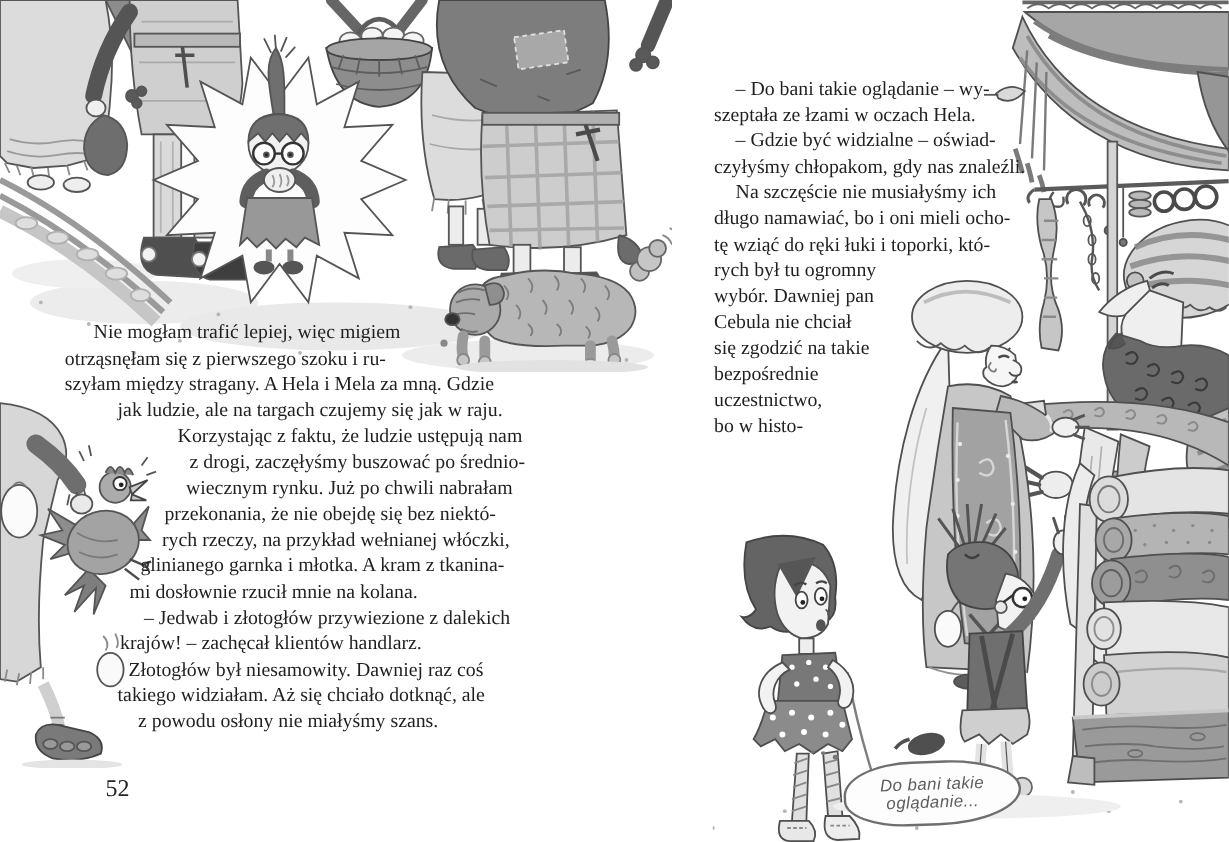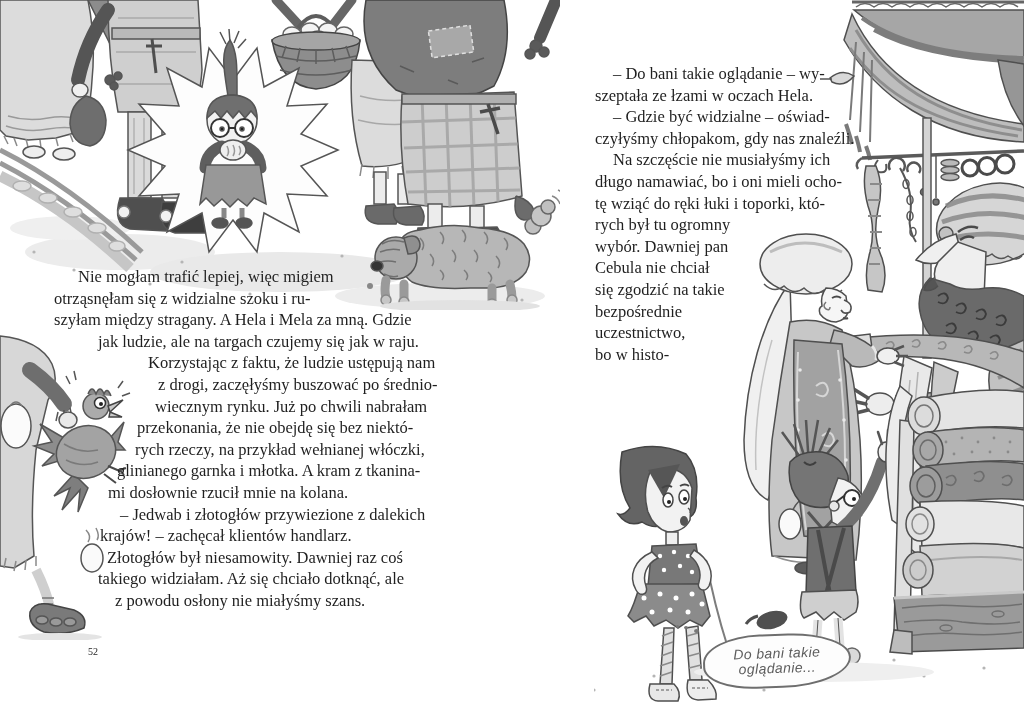--- a/index.html
+++ b/index.html
@@ -27,21 +27,21 @@
   #left-text .tline:nth-child(12){padding-left:66px}
   #left-text .tline:nth-child(13){padding-left:46px}
   #left-text .tline:nth-child(14){padding-left:53px}
   #left-text .tline:nth-child(15){padding-left:44px}
   #left-text .tline:nth-child(16){padding-left:61px}
   
   #right-text{left:595px;top:63px;width:290px;}
   #right-text .tline:nth-child(1){padding-left:18px}
   #right-text .tline:nth-child(3){padding-left:18px}
   #right-text .tline:nth-child(5){padding-left:18px}
-  #page-num{position:absolute;left:88px;top:646px;font-size:10px;color:#242424;}
+  #page-num{position:absolute;left:88px;top:646px;font-size:20px;color:#242424;}
   
   #bubble{
     position:absolute;left:703px;top:634px;width:144px;height:50px;
     border:2px solid #6e6e6e;background:#fdfdfd;
     border-radius:48% 52% 58% 44% / 62% 58% 66% 52%;
     display:flex;flex-direction:column;align-items:center;justify-content:center;
     transform:rotate(-2deg);
     font-family:"Liberation Sans", sans-serif;font-style:italic;
     font-size:14px;line-height:15px;color:#5d5d5d;letter-spacing:.4px;
   }
@@ -245,21 +245,21 @@
       <path d="M30,282 Q34,272 48,274 L74,280 Q88,286 84,298 Q66,306 44,302 Q28,296 30,282 Z" fill="#7a7a7a" stroke="#444"></path>
       <ellipse cx="42" cy="290" rx="6" ry="4" fill="#999" stroke="#555"></ellipse>
       <ellipse cx="56" cy="292" rx="6" ry="4" fill="#999" stroke="#555"></ellipse>
       <ellipse cx="70" cy="292" rx="6" ry="4" fill="#999" stroke="#555"></ellipse>
       <ellipse cx="60" cy="307" rx="42" ry="4" fill="#e4e4e4" stroke="none"></ellipse>
     </g>
   </svg>
 
   <div id="left-text" class="txtblock">
       <div class="tline">Nie mogłam trafić lepiej, więc migiem</div>
-      <div class="tline">otrząsnęłam się z widzialne szoku i ru-</div>
+      <div class="tline">otrząsnęłam się z pierwszego szoku i ru-</div>
       <div class="tline">szyłam między stragany. A Hela i Mela za mną. Gdzie</div>
       <div class="tline">jak ludzie, ale na targach czujemy się jak w raju.</div>
       <div class="tline">Korzystając z faktu, że ludzie ustępują nam</div>
       <div class="tline">z drogi, zaczęłyśmy buszować po średnio-</div>
       <div class="tline">wiecznym rynku. Już po chwili nabrałam</div>
       <div class="tline">przekonania, że nie obejdę się bez niektó-</div>
       <div class="tline">rych rzeczy, na przykład wełnianej włóczki,</div>
       <div class="tline">glinianego garnka i młotka. A kram z tkanina-</div>
       <div class="tline">mi dosłownie rzucił mnie na kolana.</div>
       <div class="tline">– Jedwab i złotogłów przywiezione z dalekich</div>

